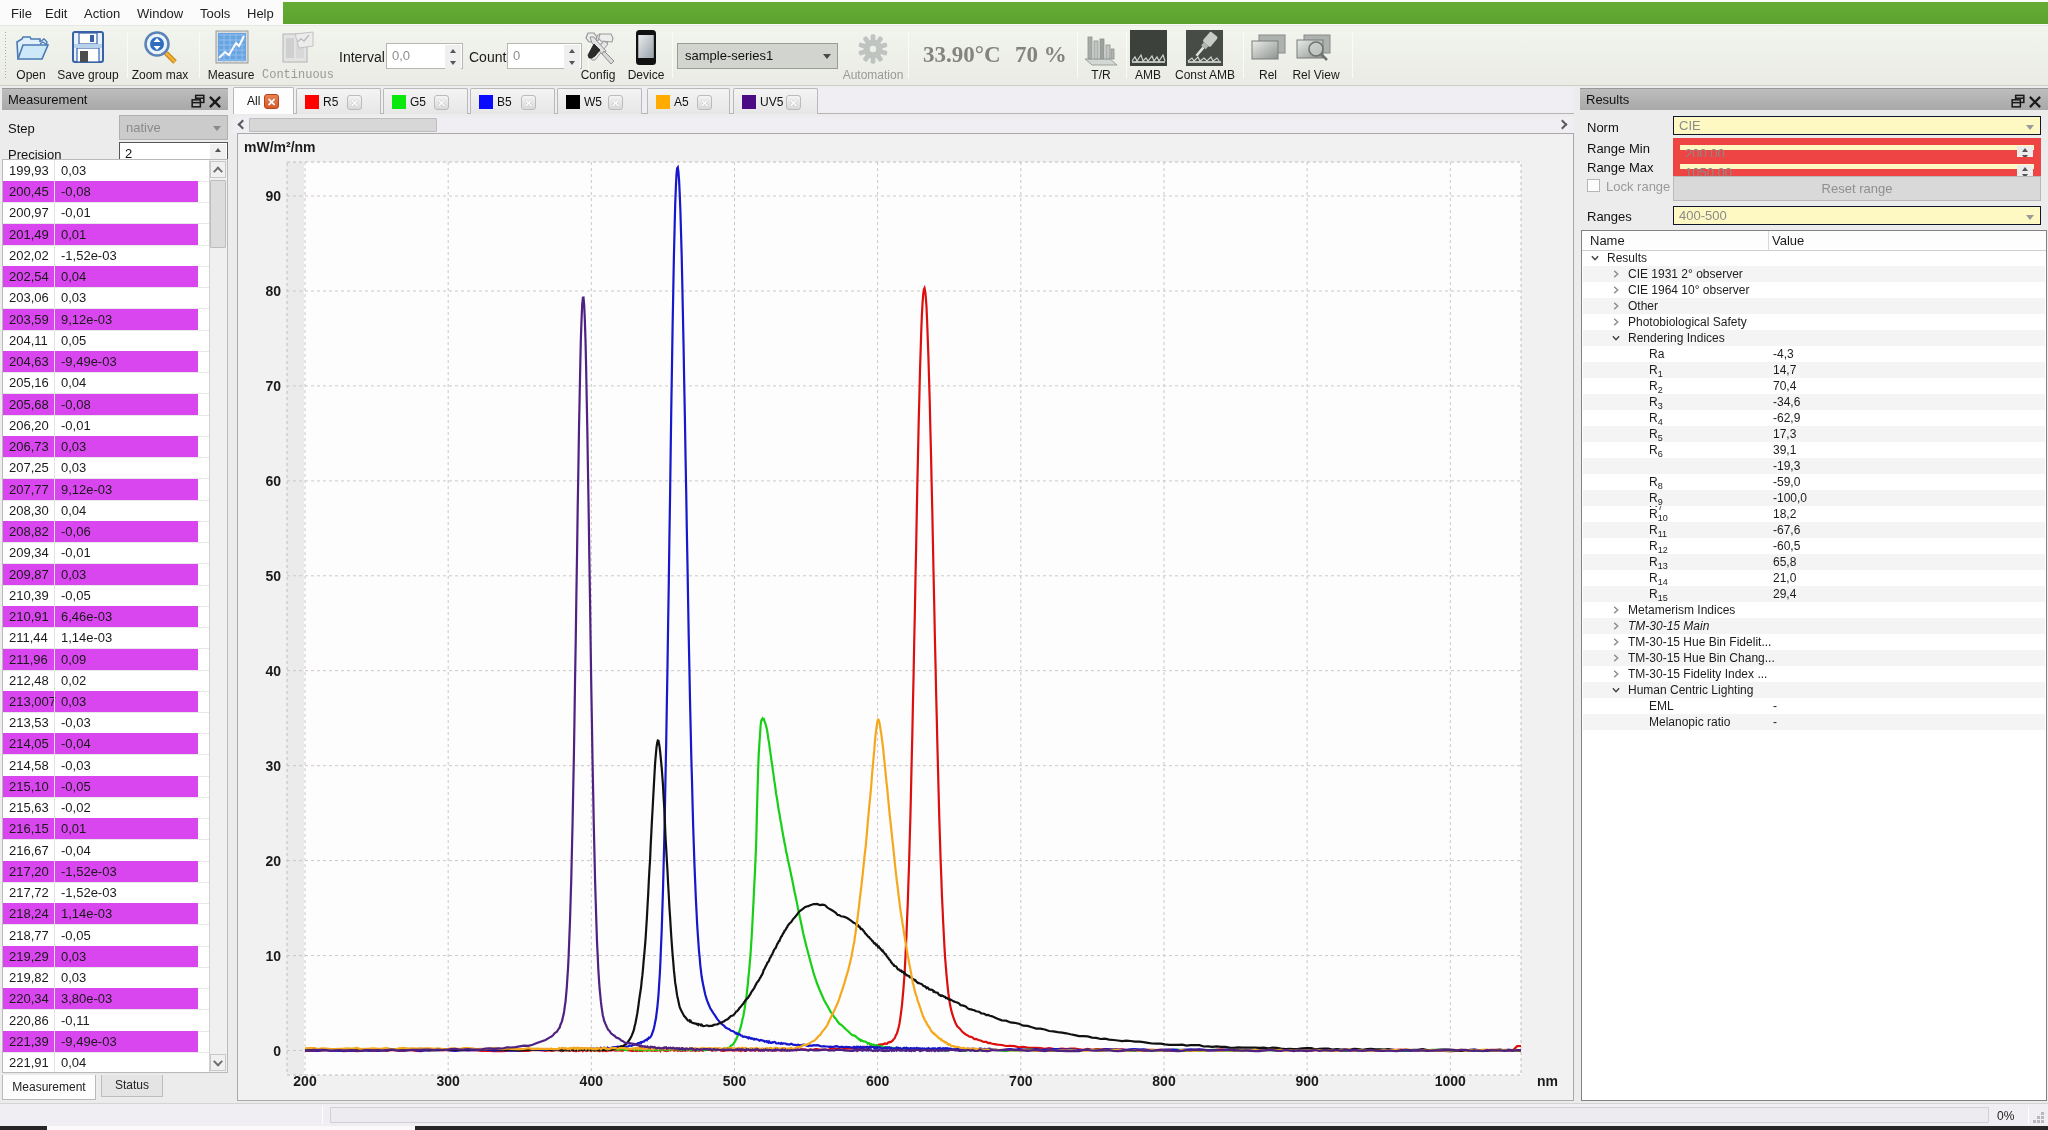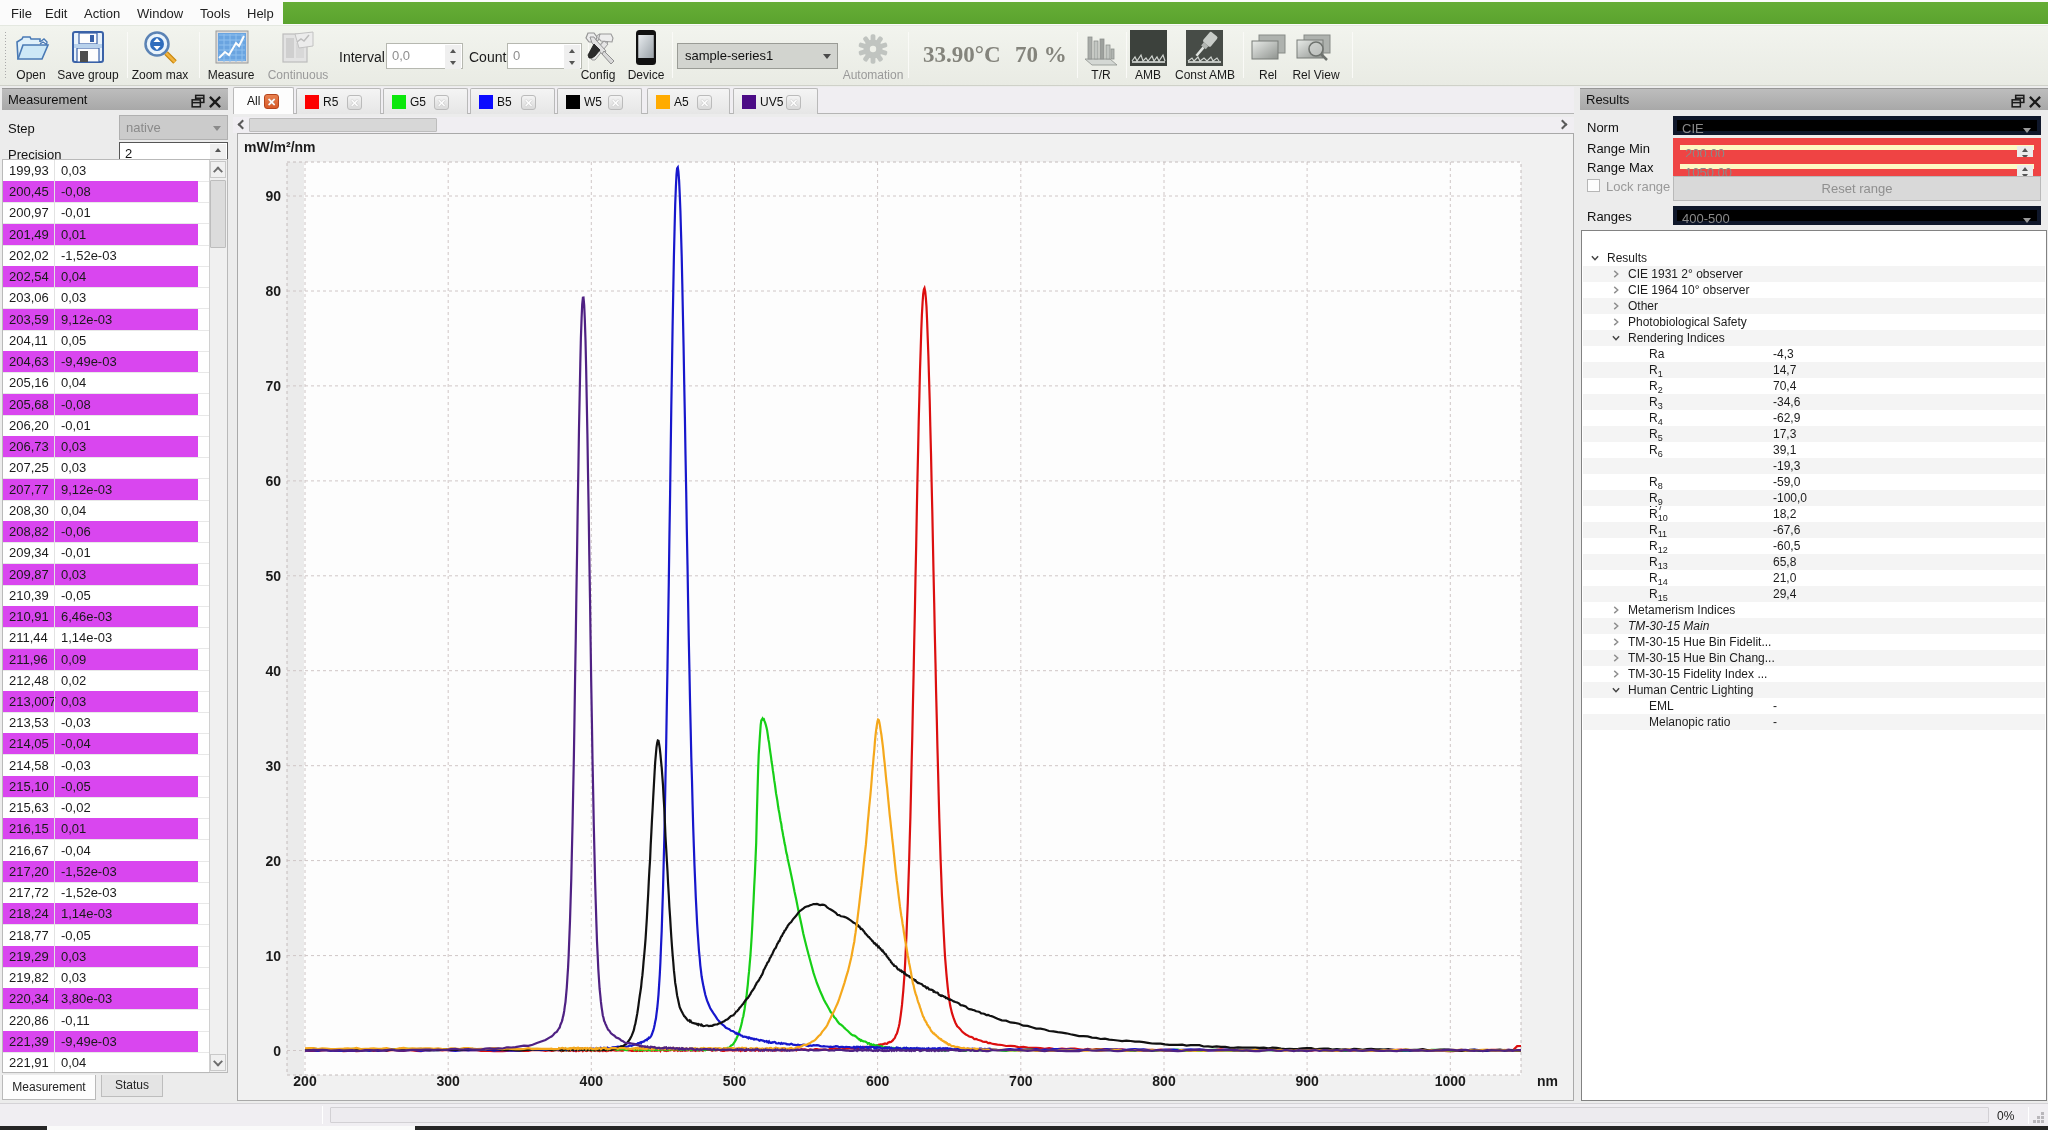--- a/index.html
+++ b/index.html
@@ -50,21 +50,21 @@
 .ctab { position:absolute; top:0; height:26px; background:linear-gradient(#f4f4f4,#e6e6e6); border:1px solid #b9b9b9; border-bottom:none; border-radius:2px 2px 0 0; }
 .ctab.active { background:#fdfdfd; height:27px; }
 .ctab .sw { position:absolute; top:6px; width:14px; height:14px; border:1px solid #777; }
 .ctab .tx { position:absolute; top:6px; font-size:12px; color:#111; }
 .closebox { position:absolute; top:6px; width:15px; height:15px; border-radius:3px; background:linear-gradient(#f4f4f4,#dadada); border:1px solid #bbb; color:#fff; font-weight:bold; font-size:11px; text-align:center; line-height:14px; }
 .closebox.hot { background:linear-gradient(#e8814f,#d95a28); border:1px solid #b5441c; }
 .closebox .xg { color:#fdfdfd; text-shadow:0 0 1px #999; }
 
 #rpanel { left:1580px; top:87px; width:468px; height:1026px; background:#ececec; }
 .rfield { position:absolute; left:93px; width:368px; height:19px; border:7px solid #ef4444; background:#fef9c3; color:#8a8a8a; font-size:13px; padding-left:5px; }
-.rfield.dcombo { background:#000000; border:4px solid #0f172a; }
+.rfield.dcombo { background:#fef9c3; border:1px solid #0f172a; }
 .rlabel { position:absolute; left:7px; font-size:13px; color:#111; }
 #rtree { position:absolute; left:1px; top:143px; width:466px; height:871px; background:#fff; border:1px solid #828282; }
 .trow { position:absolute; left:1px; width:462px; height:16px; font-size:12px; color:#1c1c1c; }
 .trow.alt { background:#f4f4f4; }
 .tname { position:absolute; top:1px; }
 .tval { position:absolute; left:190px; top:1px; }
 .texp { position:absolute; width:8px; height:8px; }
 sub.rsub { font-size:9px; }
 
 #statusbar { left:0; top:1103px; width:2048px; height:23px; background:#f0eef2; border-top:1px solid #d5d3d7; }
@@ -120,21 +120,21 @@
  </svg>
  <div class="tlabel" style="left:196px;top:42px;width:70px;">Measure</div>
 
  <svg class="abs" style="left:281px;top:4px;" width="34" height="34" viewBox="0 0 34 34">
   <rect x="2" y="4" width="24" height="28" fill="#e3e3e3" stroke="#bdbdbd" stroke-width="1.2"></rect>
   <rect x="5" y="8" width="8" height="20" fill="#cfcfcf"></rect>
   <rect x="15" y="13" width="8" height="15" fill="#d8d8d8"></rect>
   <path d="M14 4 L32 2 L32 16 L18 18 Z" fill="#ececec" stroke="#c2c2c2"></path>
   <path d="M16 12 l4 -3 l3 2 l5 -6" stroke="#bdbdbd" stroke-width="1.5" fill="none"></path>
  </svg>
- <div class="tlabel dis" style="left:258px;top:42px;width:80px;">Continuous</div>
+ <div class="tlabel dis" style="left:258px;top:42px;width:80px;font-family:Liberation Mono, monospace;">Continuous</div>
  <span class="abs" style="left:339px;top:23px;font-size:14px;">Interval</span>
  <div class="tfield" style="left:386px;top:17px;width:77px;height:26px;line-height:24px;">0,0
    <div class="spinbtns" style="height:24px;">
         <div class="arr-u"></div>
         <div class="arr-d"></div>
       </div>
  </div>
  <span class="abs" style="left:469px;top:23px;font-size:14px;">Count</span>
  <div class="tfield" style="left:507px;top:17px;width:75px;height:26px;line-height:24px;">0
    <div class="spinbtns" style="height:24px;">
@@ -643,20 +643,25 @@
  <div class="rfield" style="top:70px;line-height:17px;">1050,00<div class="spinbtns" style="height:15px;">
         <div class="arr-u" style="background:#ececec;border-color:#cdcdcd;"></div>
         <div class="arr-d" style="background:#ececec;border-color:#cdcdcd;"></div>
       </div></div>
  <div class="abs" style="left:7px;top:92px;width:13px;height:13px;background:#fdfdfd;border:1px solid #b6b6b6;"></div>
  <span class="abs" style="left:26px;top:92px;color:#9a9a9a;font-size:13px;">Lock range</span>
  <div class="abs" style="left:93px;top:89px;width:368px;height:25px;background:#d9d9d9;border:1px solid #b9b9b9;color:#8f8f8f;text-align:center;line-height:23px;font-size:13px;">Reset range</div>
  <div class="rlabel" style="top:122px;">Ranges</div>
  <div class="rfield dcombo" style="top:119px;line-height:18px;">400-500<span class="carr" style="position:absolute;right:6px;top:8px;border-left:4.5px solid transparent;border-right:4.5px solid transparent;border-top:5px solid #9a9a9a;"></span></div>
  <div id="rtree">
+  <div class="abs" style="left:0;top:0;width:464px;height:20px;background:#fdfdfd;border-bottom:1px solid #d0d0d0;">
+   <span class="abs" style="left:8px;top:2px;font-size:13px;">Name</span>
+   <span class="abs" style="left:190px;top:2px;font-size:13px;">Value</span>
+   <div class="abs" style="left:186px;top:0;width:1px;height:20px;background:#d8d8d8;"></div>
+  </div>
   <div class="trow" style="top:19px;">
    <svg class="texp" style="left:8px;top:4px;" width="9" height="9" viewBox="0 0 9 9">
           <path d="M1 2.5 L4.5 6.5 L8 2.5" fill="none" stroke="#444" stroke-width="1.6"></path>
         </svg>
    <span class="tname" style="left:24px;">Results</span>
   </div>
   <div class="trow alt" style="top:35px;">
    <svg class="texp" style="left:29px;top:4px;" width="9" height="9" viewBox="0 0 9 9">
           <path d="M2.5 1 L6.5 4.5 L2.5 8" fill="none" stroke="#8f8f8f" stroke-width="1.6"></path>
         </svg>

